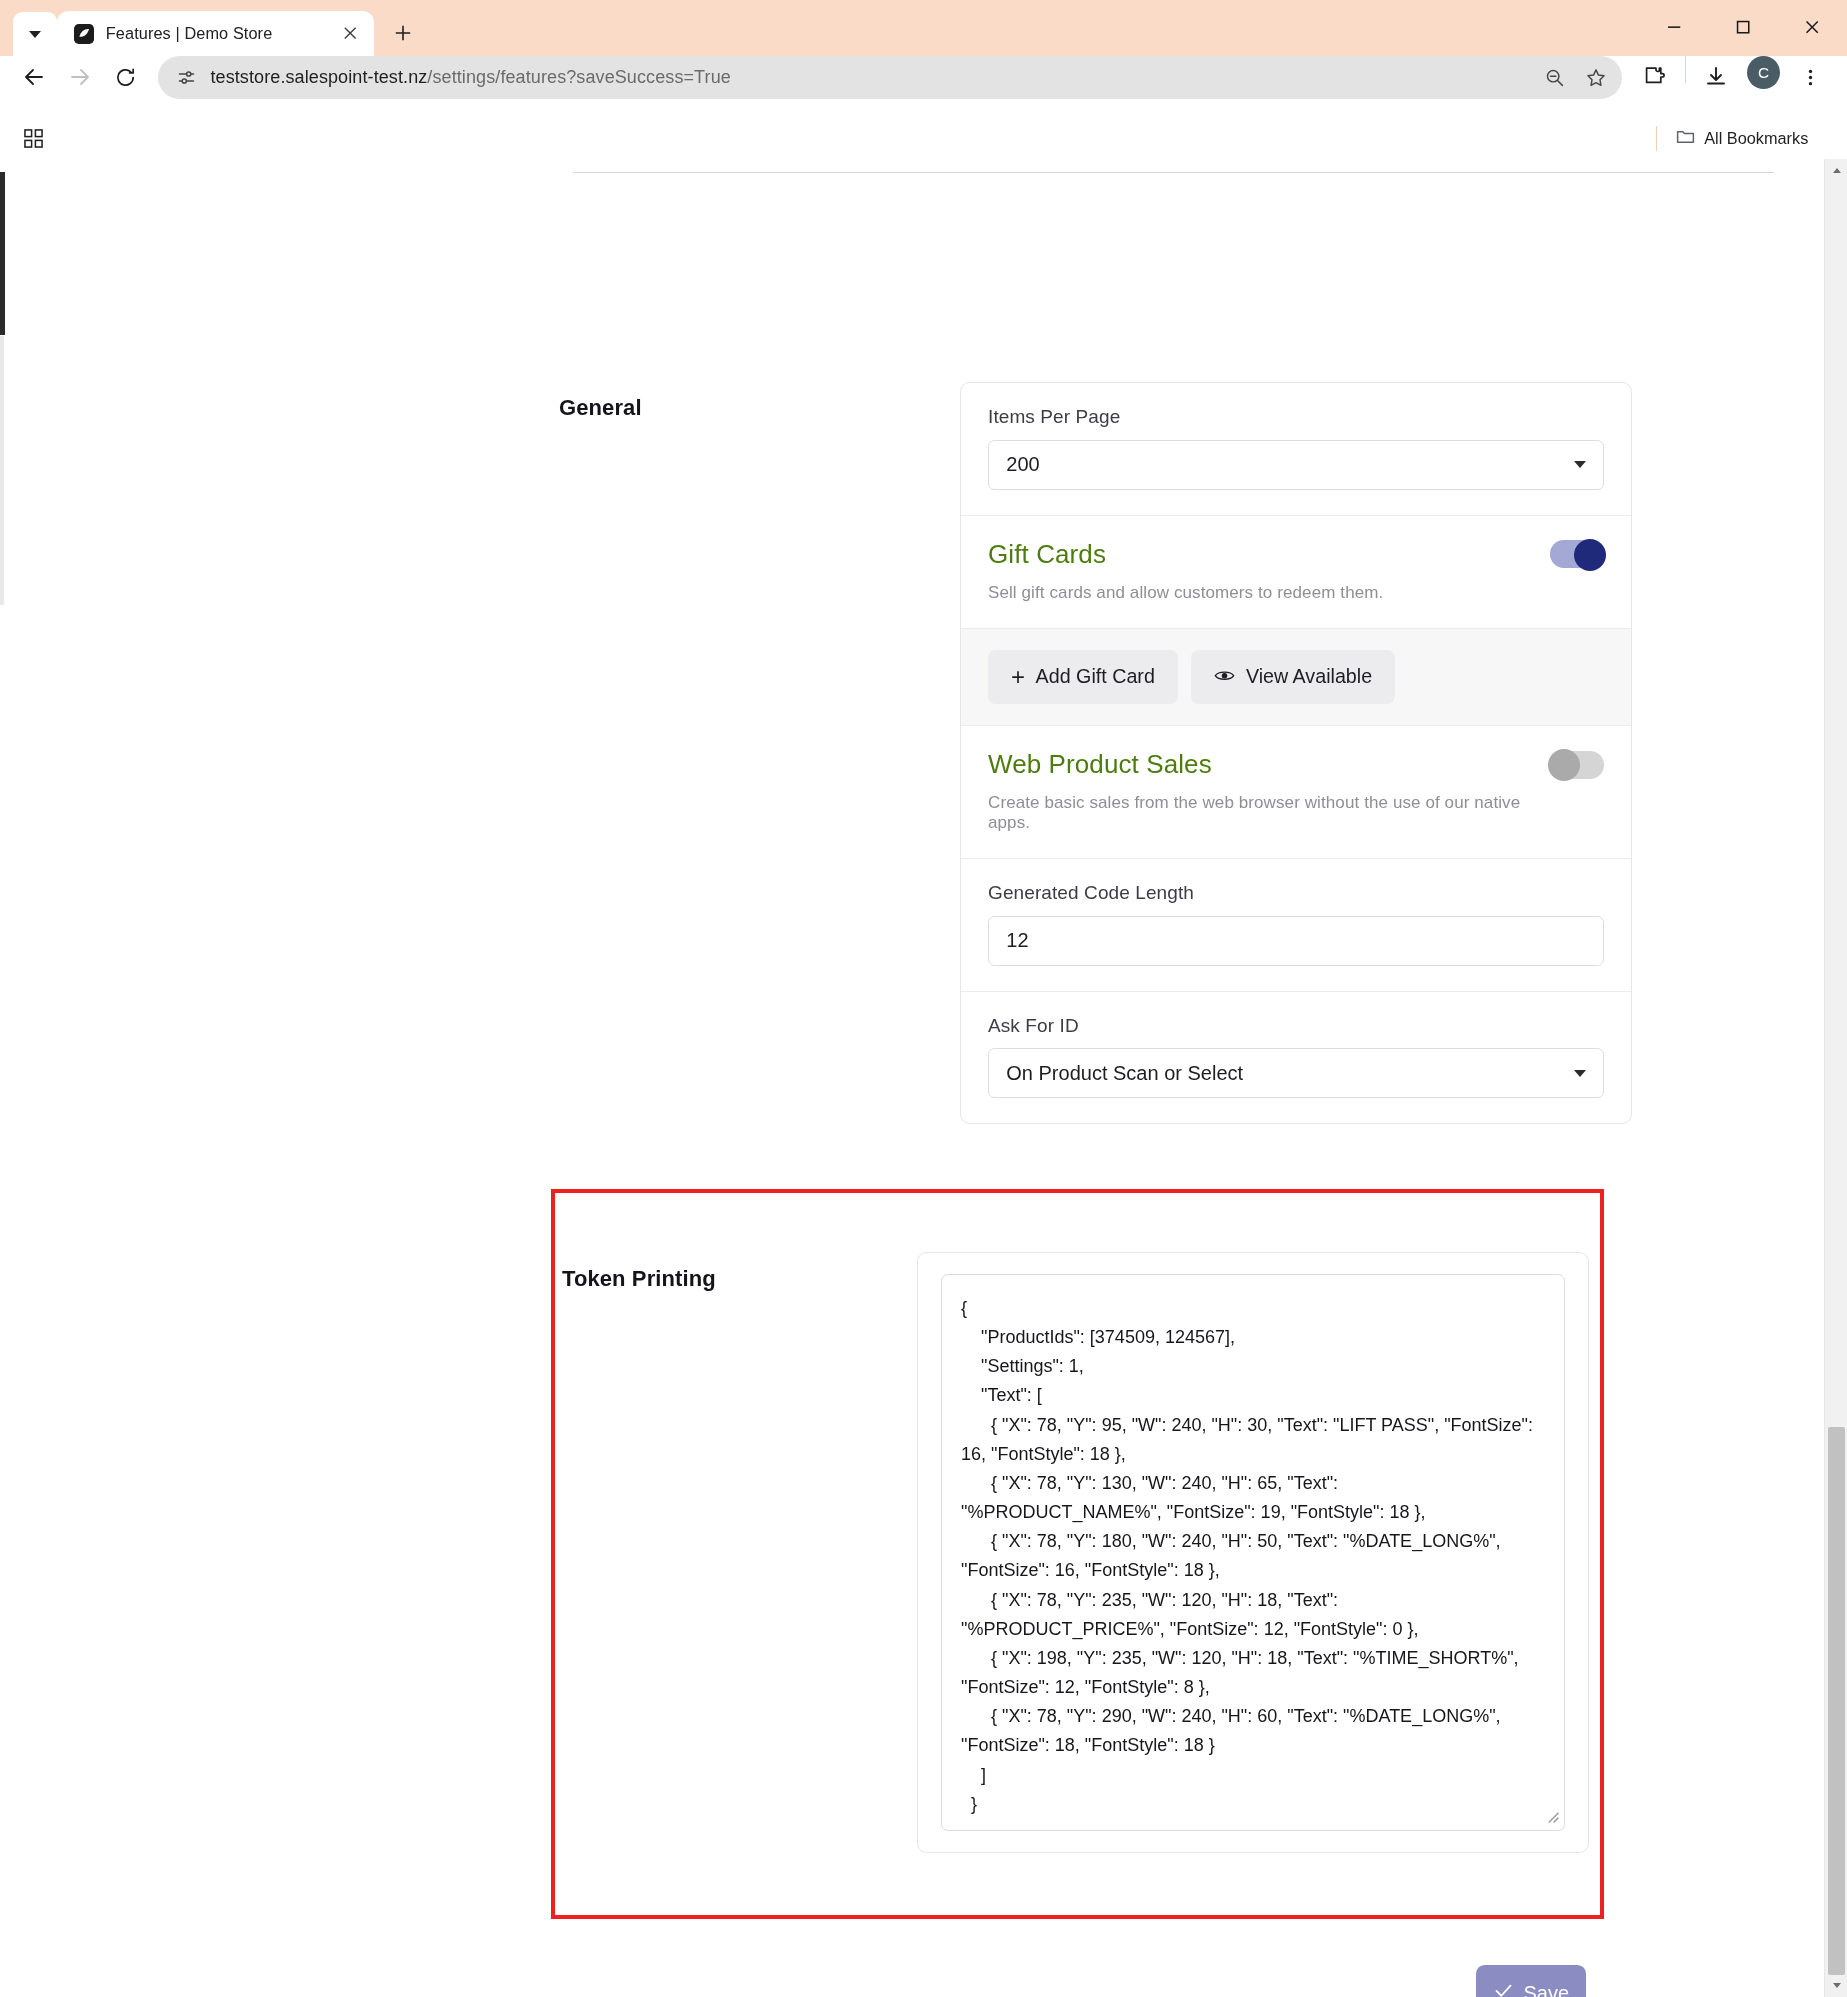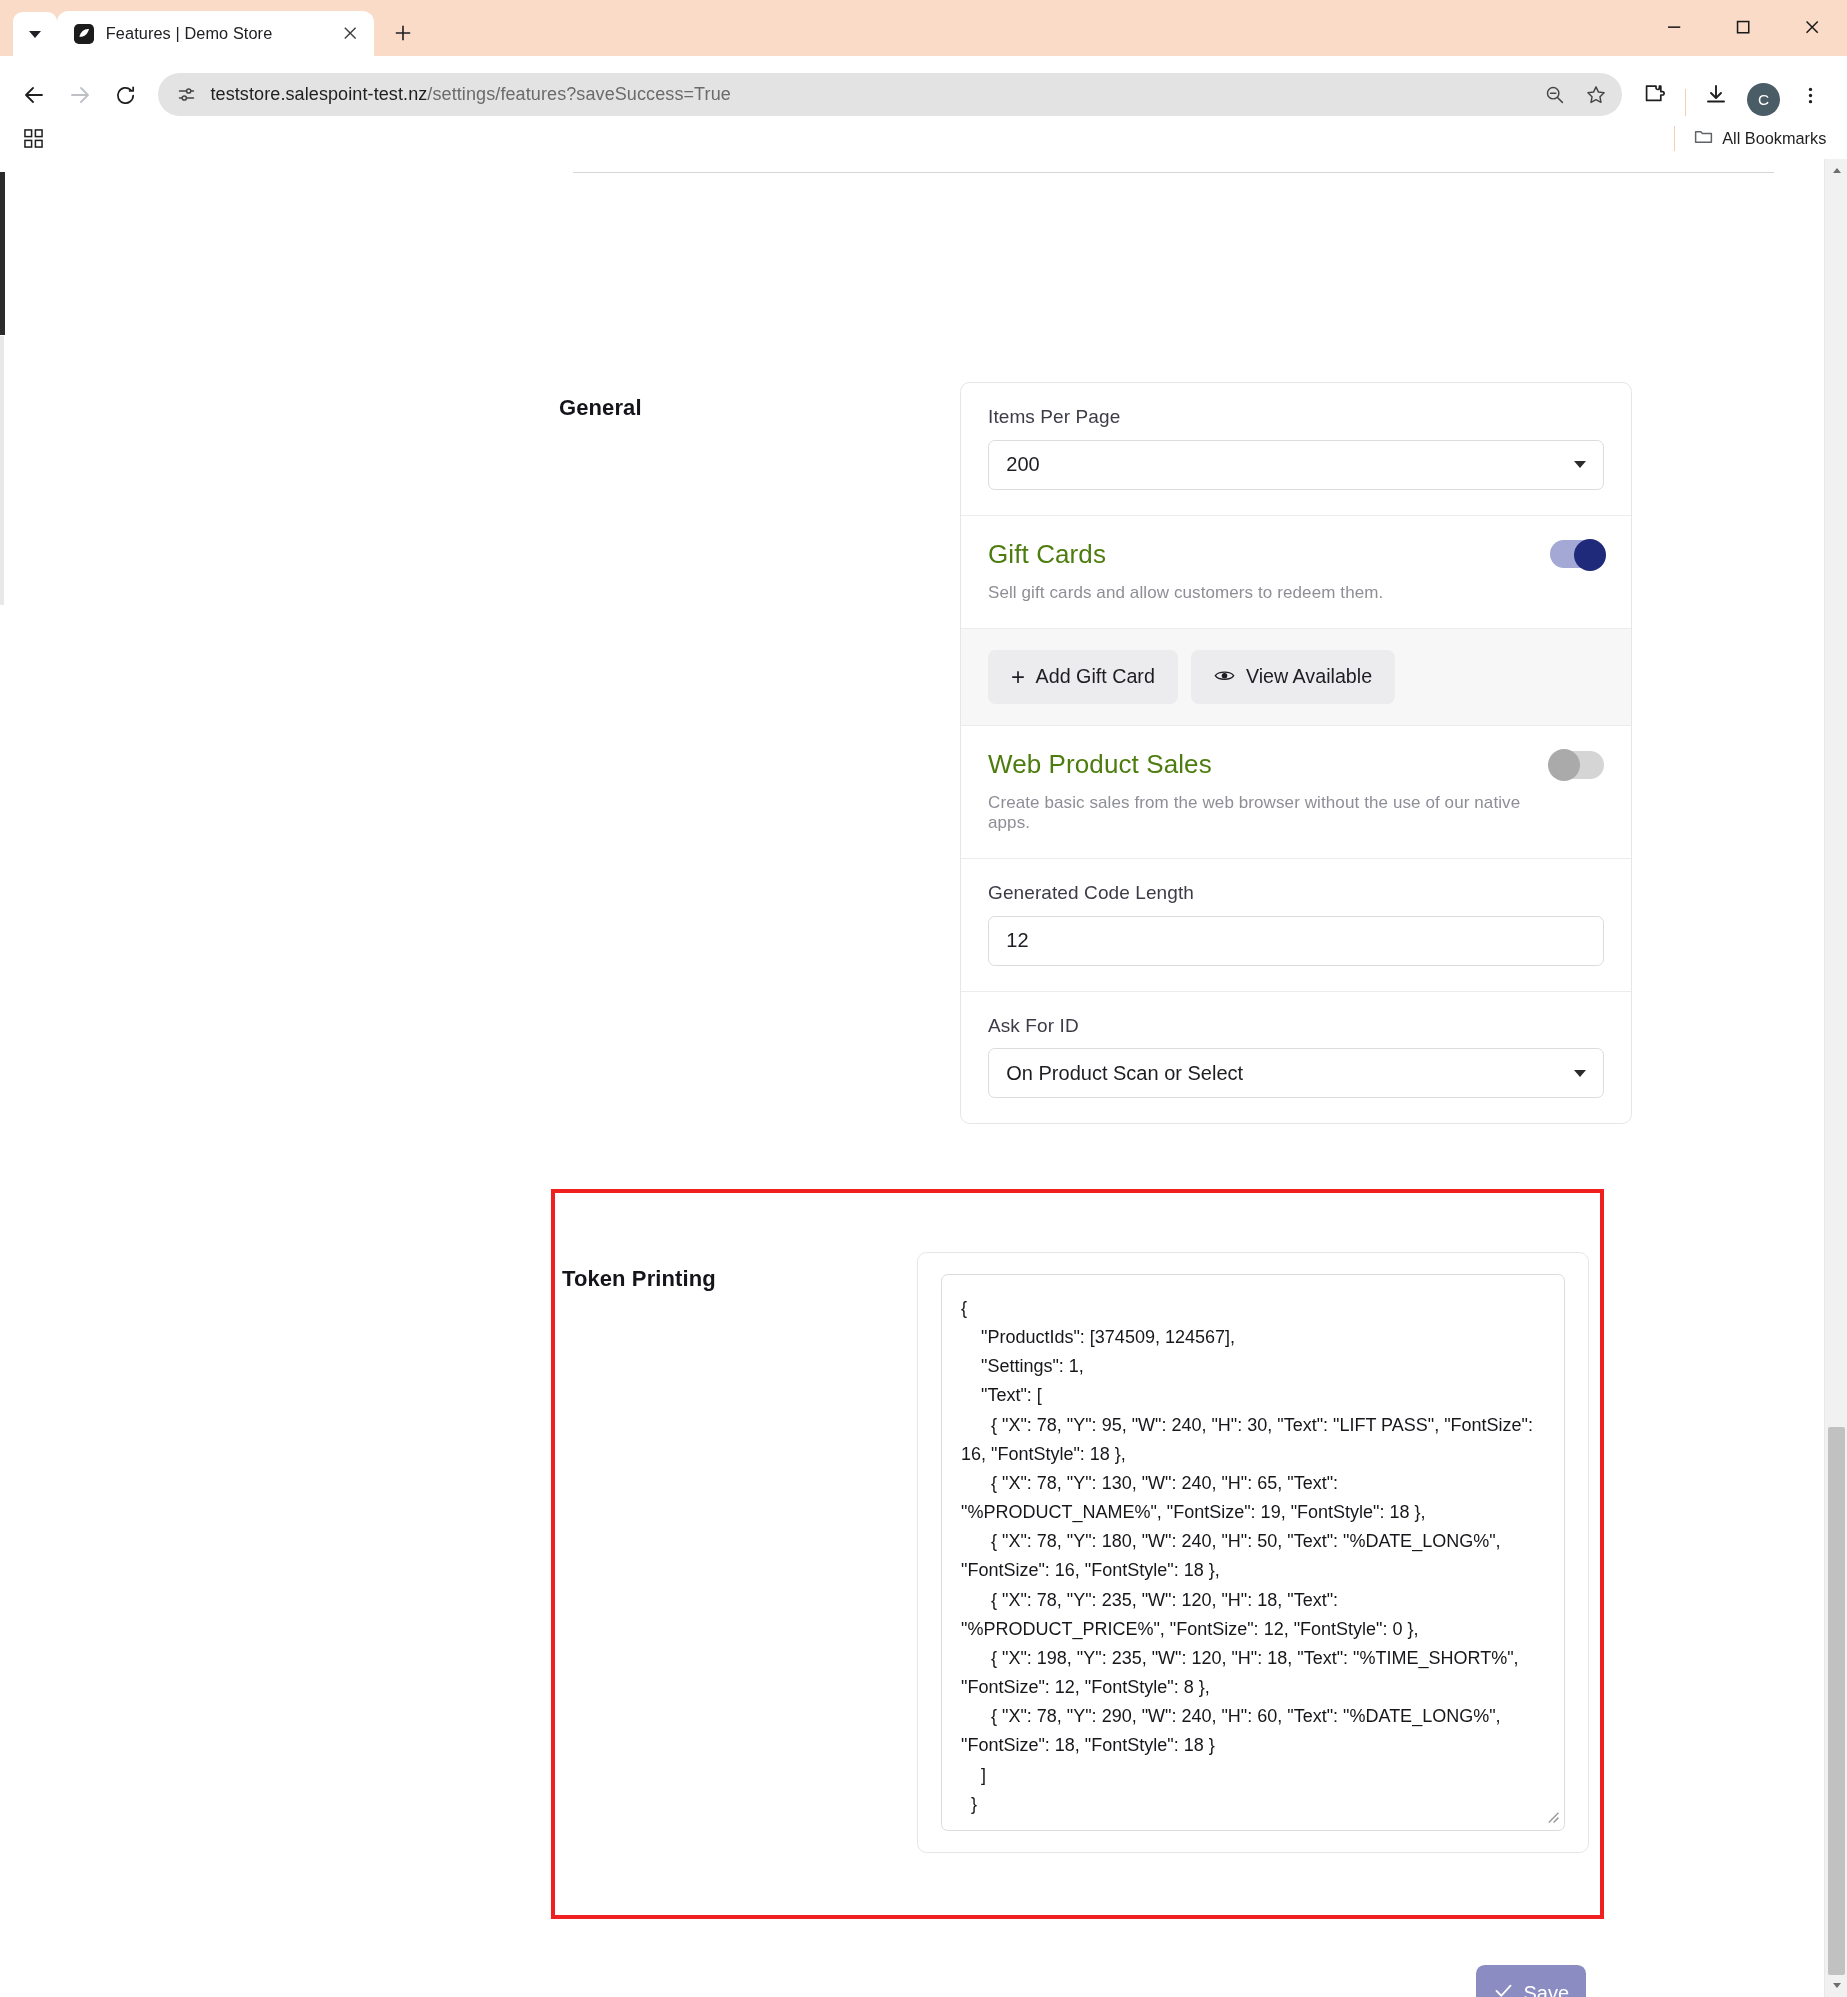--- a/index.html
+++ b/index.html
@@ -64,21 +64,21 @@
   .wincontrols {
     position:absolute; right:0; top:0; height:54px;
     display:flex; align-items:center;
   }
   .wc { width:69px;height:54px;display:flex;align-items:center;justify-content:center;color:#1a1a1a; }
   .wc svg { display:block; }
 
   
   .toolbar {
     height: 60px; background:#fff;
-    display:flex; align-items:flex-end; gap: 3.8px;
+    display:flex; align-items:flex-start; gap: 3.8px;
     padding: 0 15.4px 0 13.4px;
   }
   .navbtn { width:42px;height:42px;display:flex;align-items:center;justify-content:center;color:#1f1f1f; }
   .navbtn.disabled { color:#bdc1c6; }
   .omnibox {
     flex:1; height:43px; background:#e3e3e3; border-radius:22px;
     display:flex; align-items:center; gap:9.6px;
     padding: 0 7.7px 0 13.4px; margin: 0 7.7px; position:relative;
   }
   .omni-icon { width:29px;height:29px;display:flex;align-items:center;justify-content:center;flex:none; }
@@ -92,21 +92,21 @@
   .tb-icon { width:42px;height:42px;display:flex;align-items:center;justify-content:center;color:#1f1f1f;flex:none; }
   .tb-sep { width:1px;height:27px;background:#f3cdb4;margin:0 5.8px; }
   .avatar {
     width:33px;height:33px;border-radius:50%;background:#4a5c66;color:#fff;
     display:flex;align-items:center;justify-content:center;font-size:15.4px;margin:0 5.8px;
   }
 
   
   .bookmarks {
     height: 44px; background:#fff;
-    display:flex; align-items:center; padding: 0 13px 0 19px;
+    display:flex; align-items:center; padding: 0 31px 0 19px;
     position:relative;
   }
   .bm-grid { width:29px;height:29px;display:flex;align-items:center;justify-content:center;color:#1f1f1f; }
   .bm-right { margin-left:auto; display:flex; align-items:center; gap:9.6px; }
   .bm-sep { width:1px;height:25px;background:#f3cdb4; }
   .bm-all { display:flex;align-items:center;gap:8.6px;font-size:16.3px;color:#1f1f1f;padding:4.8px 7.7px;border-radius:5.8px; }
 
   
   .viewport {
     position:absolute; left:0; top:159px; width:1847px; height:1838px;

